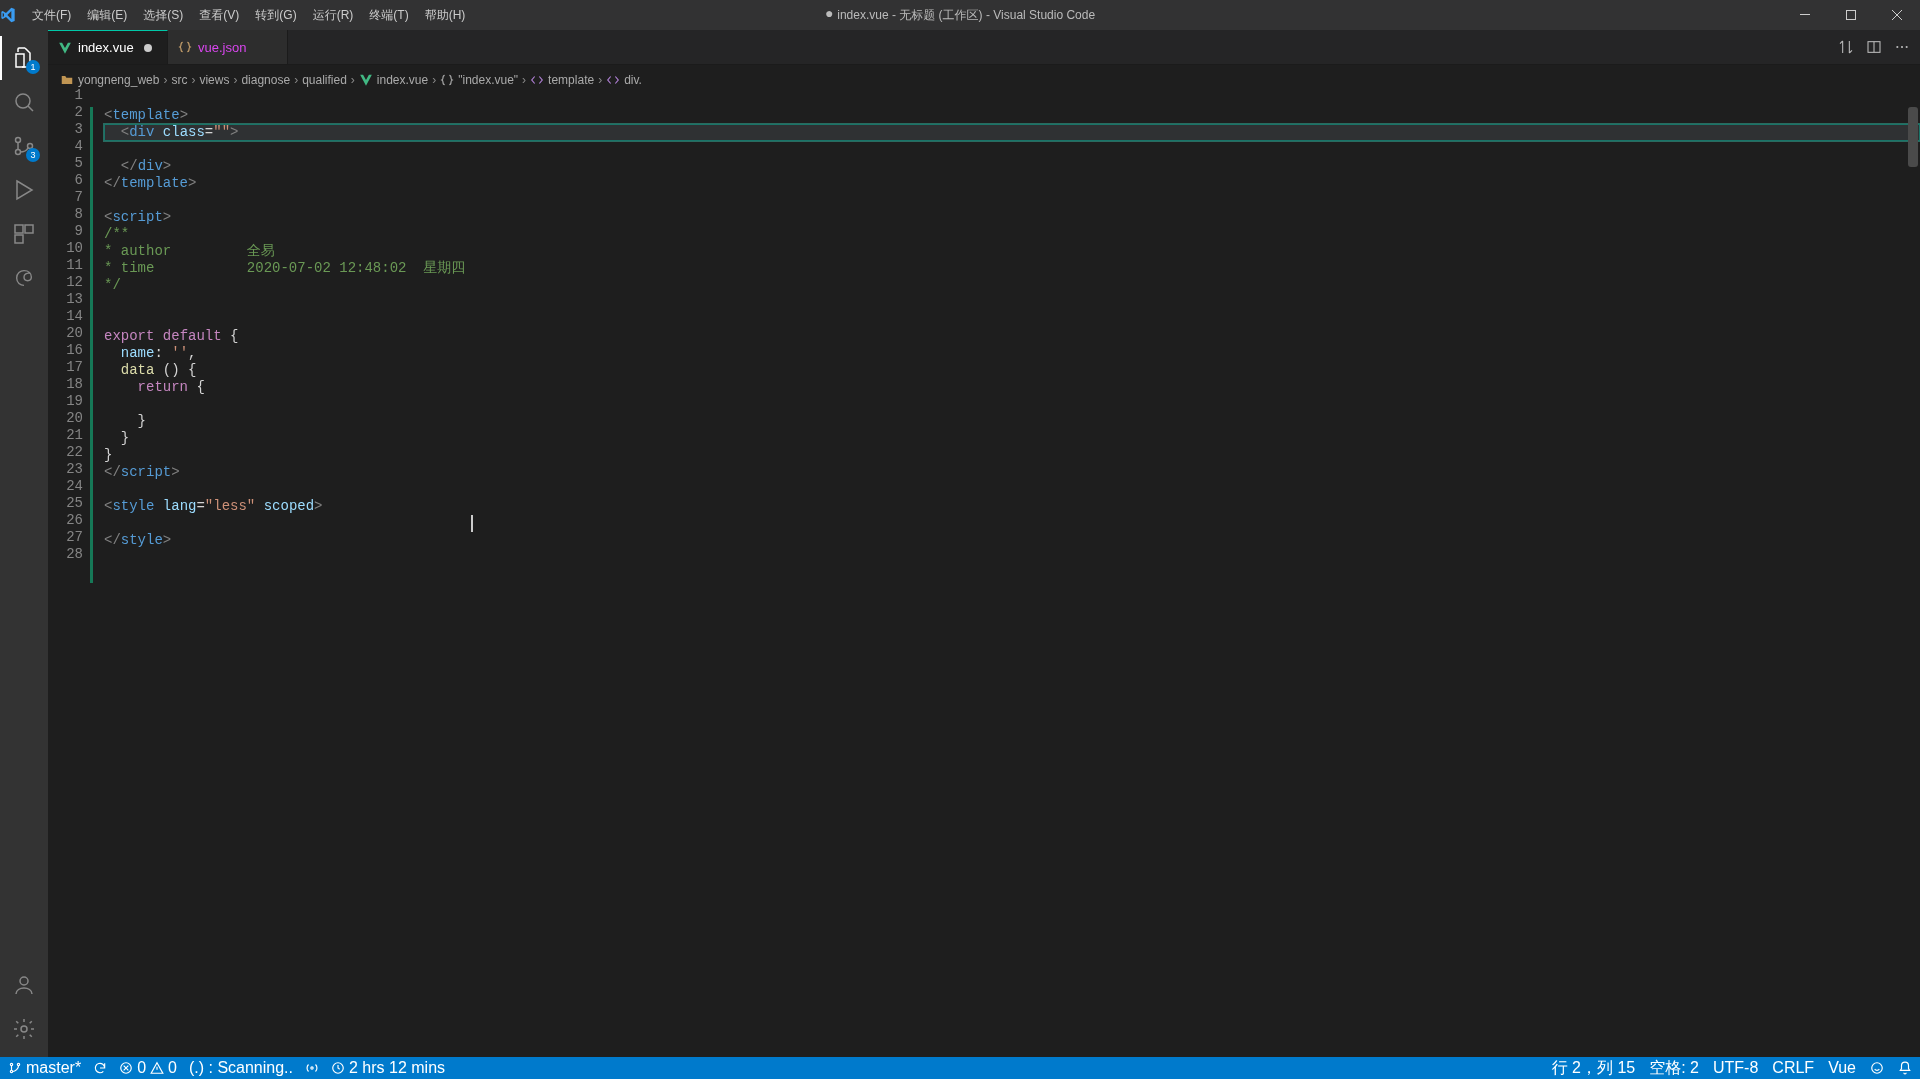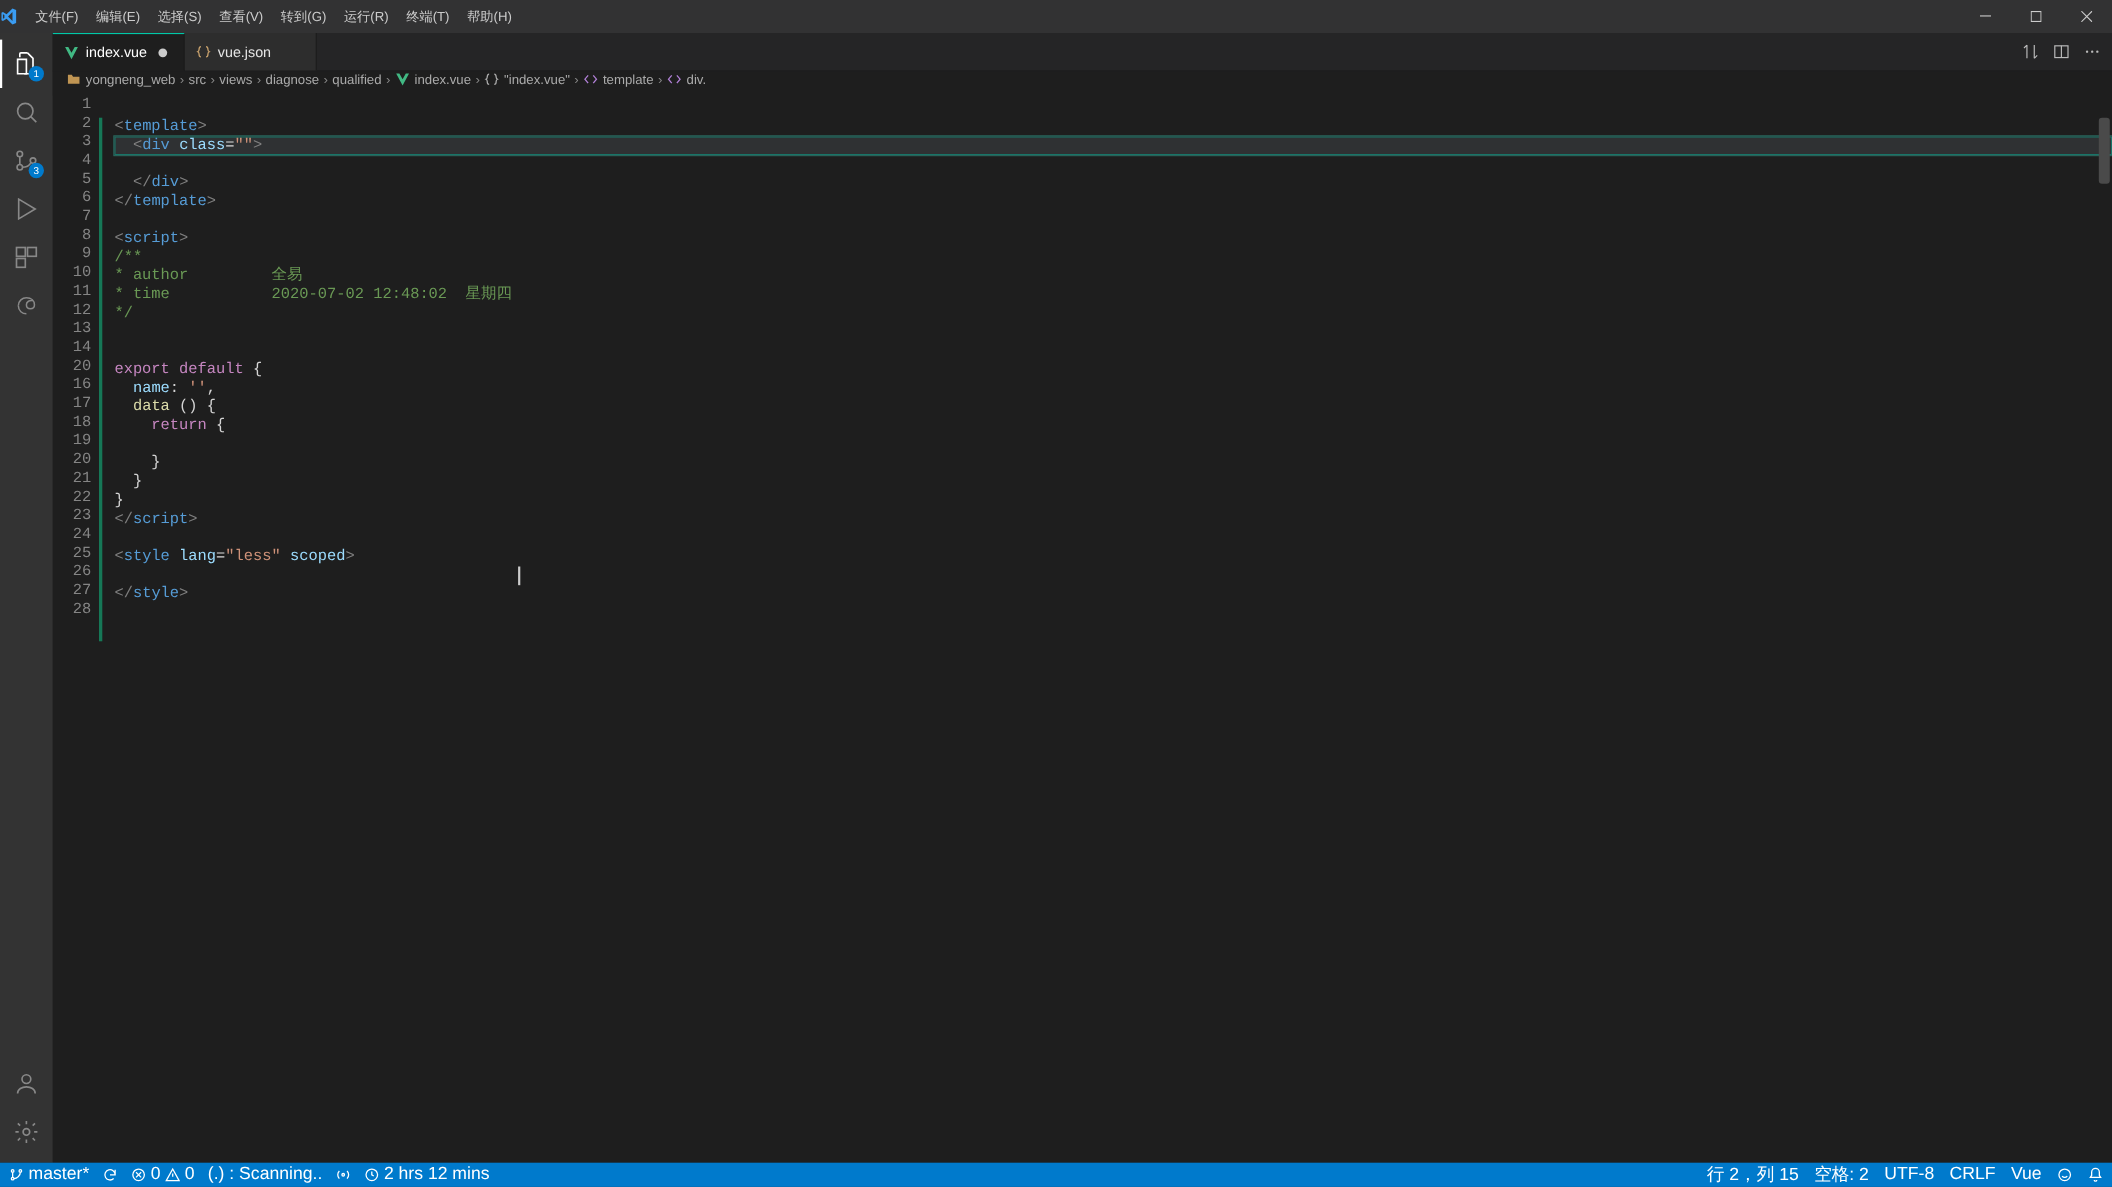--- a/index.html
+++ b/index.html
@@ -72,35 +72,35 @@
     background:var(--bg);
   }
 
   
   .tabs{
     height:35px;background:#252526;display:flex;align-items:stretch;
     border-bottom:1px solid var(--border);
   }
   .tab{
     display:flex;align-items:center;gap:6px;padding:0 10px;min-width:120px;
-    background:var(--bg-tab-inactive);color:#e5e5e5;
+    background:var(--bg-tab-inactive);color:#d946ef;
     border-right:1px solid #1b1b1b;
     cursor:pointer;
     font-size:13px;
   }
   .tab.active{background:var(--bg-tab-active);color:#fff;}
   .tab.active.dirty-top{border-top:1px solid var(--tab-border-top);}
   .tab .file-icon{width:14px;height:14px;display:inline-block;}
   .tab .dirty-dot{width:8px;height:8px;border-radius:50%;background:#ccc;margin-left:4px;}
   .tabs .editor-actions{margin-left:auto;display:flex;align-items:center;gap:12px;padding-right:10px;color:#bbb;}
   .ea-btn{cursor:pointer;}
 
   
   .breadcrumbs{
-    height:22px;display:flex;align-items:flex-start;gap:4px;padding-left:12px;
+    height:22px;display:flex;align-items:flex-end;gap:4px;padding-left:12px;
     color:#aaa;font-size:12px;background:var(--bg);
   }
   .crumb{display:flex;align-items:center;gap:4px;}
   .chev{color:#888;}
   .bc-icon{width:14px;height:14px;display:inline-block;}
 
   
   .editor{flex:1;display:flex;font-family:Consolas,"Courier New",monospace;font-size:14px;line-height:17px;position:relative;}
   .gutter{width:48px;text-align:right;padding-right:12px;color:var(--gutter);user-select:none;border-right:1px solid transparent;}
   .gutter .g-line{height:17px;}
@@ -153,20 +153,23 @@
   </span>
   <div class="menu">
     <div class="menu-item">文件(F)</div>
     <div class="menu-item">编辑(E)</div>
     <div class="menu-item">选择(S)</div>
     <div class="menu-item">查看(V)</div>
     <div class="menu-item">转到(G)</div>
     <div class="menu-item">运行(R)</div>
     <div class="menu-item">终端(T)</div>
     <div class="menu-item">帮助(H)</div>
+  </div>
+  <div class="title">
+    <span class="dot">● </span><span>index.vue - 无标题 (工作区) - Visual Studio Code</span>
   </div>
   <div class="win-controls">
     <div class="win-btn">
       <svg width="10" height="10">
           <rect y="4" width="10" height="1" fill="#ccc"></rect>
         </svg>
     </div>
     <div class="win-btn">
       <svg width="10" height="10">
           <rect x="0.5" y="0.5" width="9" height="9" fill="none" stroke="#ccc"></rect>

